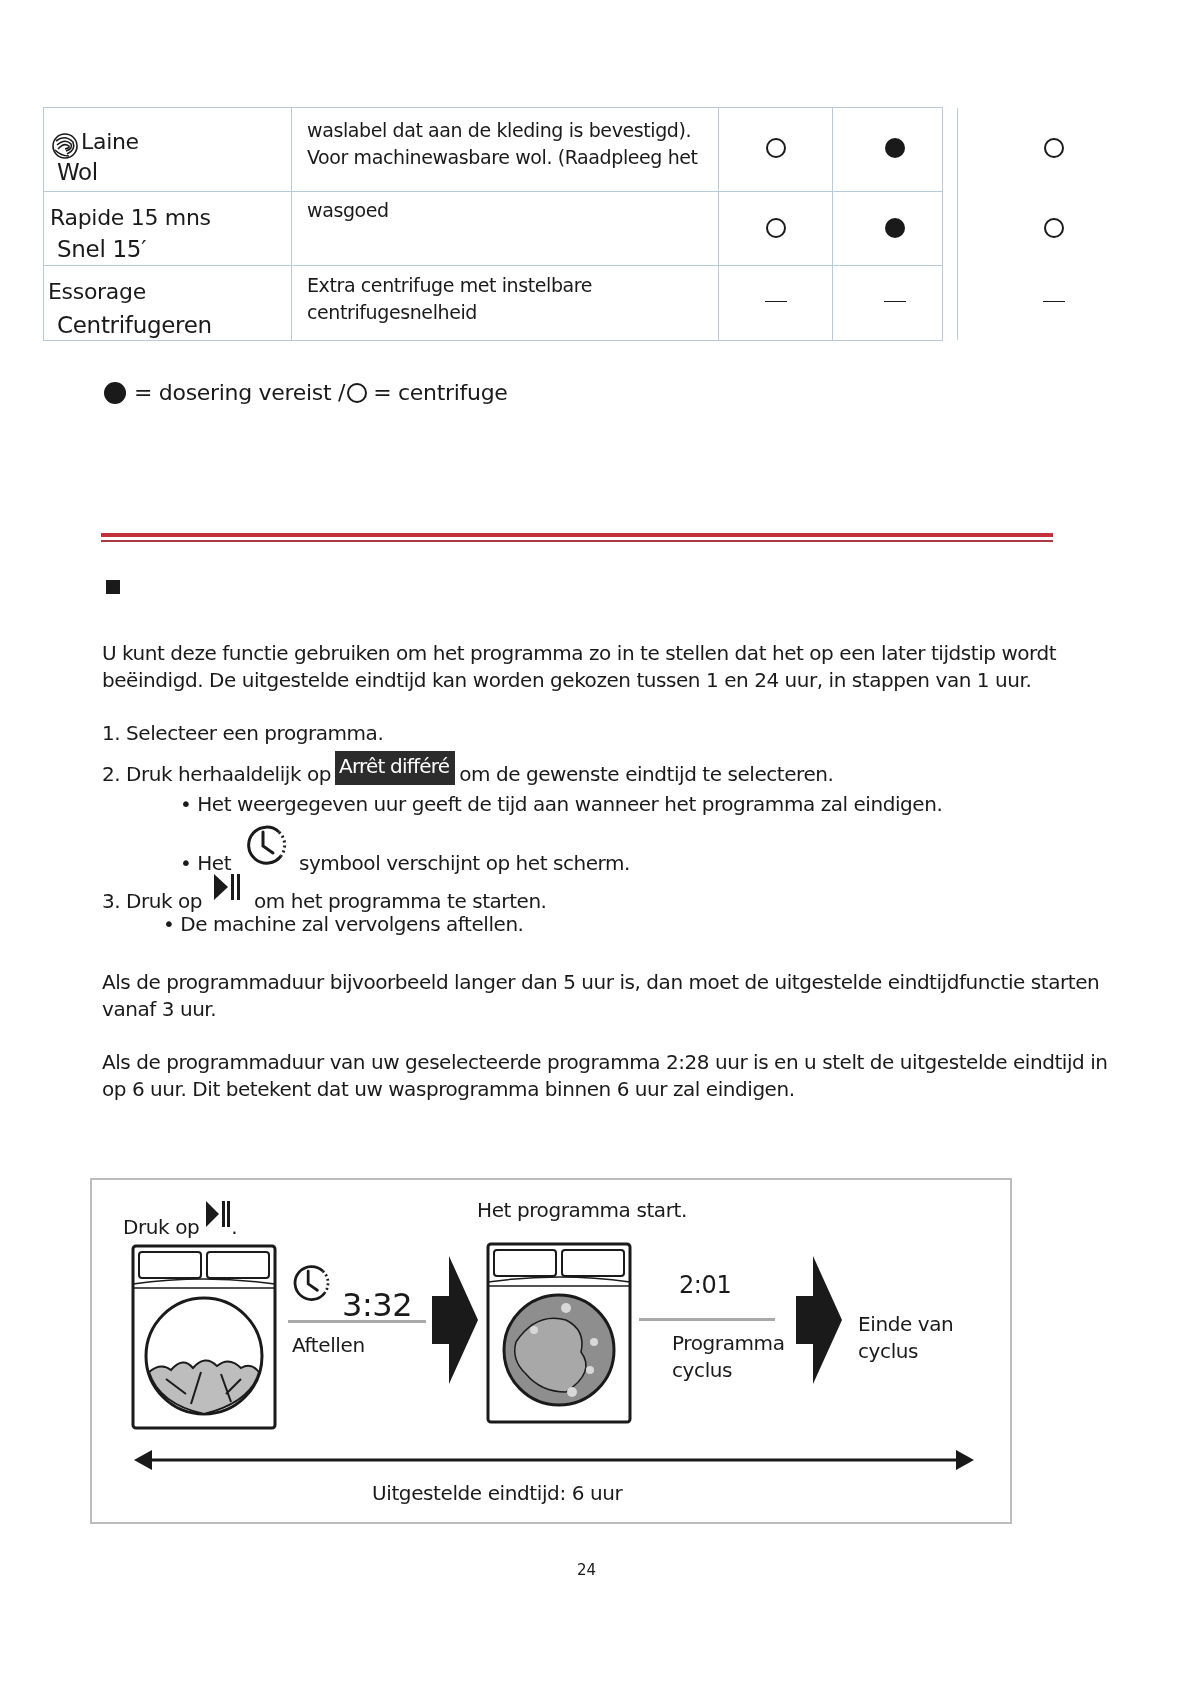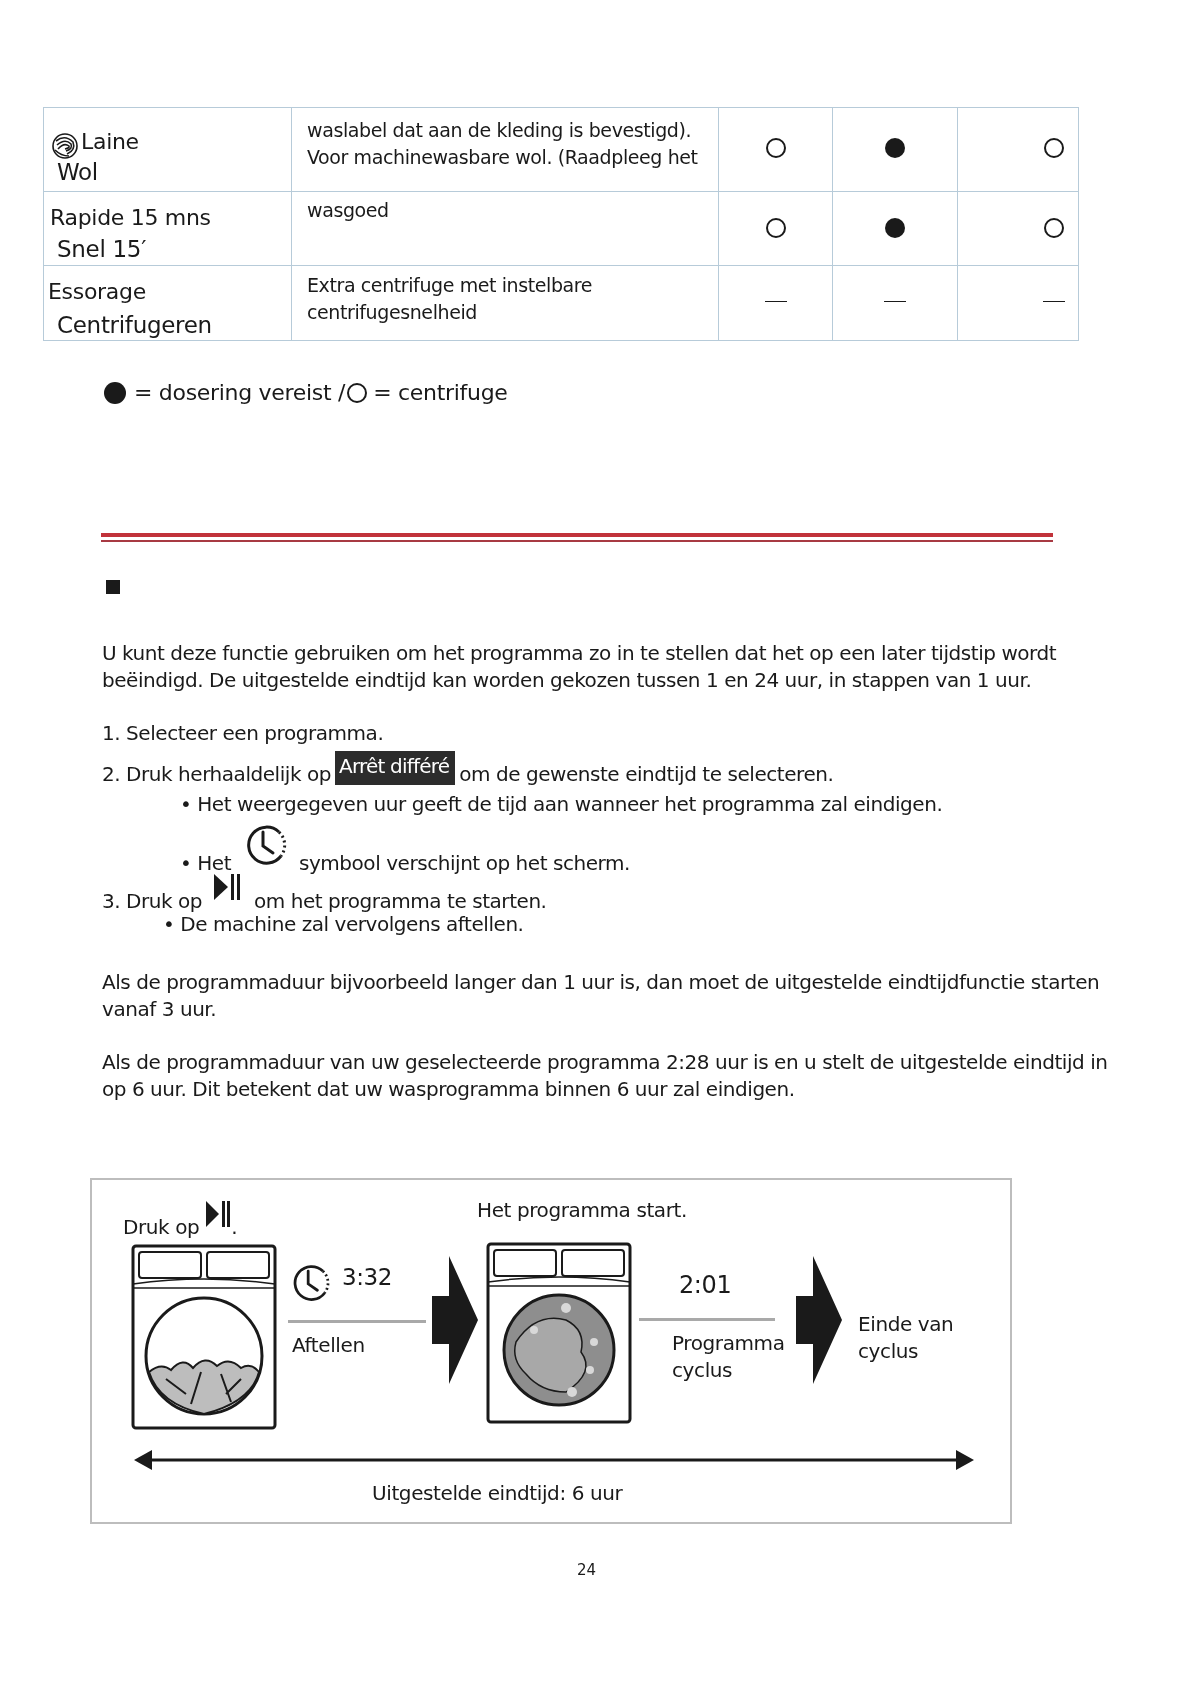--- a/index.html
+++ b/index.html
@@ -1,21 +1,21 @@
 <!DOCTYPE html>
 <html><head>
 <meta charset="utf-8">
 <style>
   html, body { margin: 0; padding: 0; background: #ffffff; }
   body { width: 1190px; height: 1684px; position: relative; overflow: hidden;
          font-family: "DejaVu Sans", sans-serif; color: #1a1a1a; }
   .abs { position: absolute; }
 
   
-  .tbl { position: absolute; left: 43px; top: 107px; width: 1036px; height: 234px;
+  .tbl { position: absolute; left: 43px; top: 107px; width: 900px; height: 234px;
          border: 1.5px solid #b7cbd9; box-sizing: border-box; }
   .tbl .hline { position: absolute; left: 0; right: 0; height: 0; border-top: 1.5px solid #b7cbd9; }
   .tbl .vline { position: absolute; top: 0; bottom: 0; width: 0; border-left: 1.5px solid #b7cbd9; }
   .cell-main { position: absolute; font-size: 22px; letter-spacing: -0.3px; white-space: nowrap; }
   .cell-sub { position: absolute; font-size: 23px; letter-spacing: -0.3px; white-space: nowrap; }
   .cell-desc { position: absolute; font-size: 19px; letter-spacing: -0.4px; line-height: 27px; white-space: nowrap; }
   .mark { position: absolute; width: 20px; height: 20px; box-sizing: border-box; border-radius: 50%; }
   .mark.open { border: 2px solid #1a1a1a; background: #fff; }
   .mark.filled { background: #1a1a1a; }
   .mark.dash { width: 22px; height: 0; border-radius: 0; border-top: 1.5px solid #1a1a1a; }
@@ -143,21 +143,21 @@
       <path d="M2 2 L16 15 L2 28 Z" fill="#1a1a1a"></path>
       <rect x="19" y="2" width="3" height="26" fill="#1a1a1a"></rect>
       <rect x="25" y="2" width="3" height="26" fill="#1a1a1a"></rect>
     </svg>
   </span>
   <span>om het programma te starten.</span>
 </div>
 <div class="para" style="left:163px;top:911px">•  De machine zal vervolgens aftellen.</div>
 
 <div class="para" style="top:969px">
-  <div>Als de programmaduur bijvoorbeeld langer dan 1 uur is, dan moet de uitgestelde eindtijdfunctie starten</div>
+  <div>Als de programmaduur bijvoorbeeld langer dan 5 uur is, dan moet de uitgestelde eindtijdfunctie starten</div>
   <div>vanaf 3 uur.</div>
 </div>
 <div class="para" style="top:1049px">
   <div>Als de programmaduur van uw geselecteerde programma 2:28 uur is en u stelt de uitgestelde eindtijd in</div>
   <div>op 6 uur. Dit betekent dat uw wasprogramma binnen 6 uur zal eindigen.</div>
 </div>
 
 <div class="dbox">
   <div class="dtxt" style="left:31px;top:20px">
     <span>Druk op</span>
@@ -181,21 +181,21 @@
     <path d="M35 135 L55 150 M70 128 L60 160 M90 130 L100 158 M110 135 L95 150" stroke="#1a1a1a" stroke-width="2" fill="none"></path>
   </svg>
 
   <span class="abs" style="left:196px;top:80px">
     <svg width="44" height="44" viewBox="0 0 48 48">
       <path d="M38 12 A18 18 0 1 0 40 36" fill="none" stroke="#1a1a1a" stroke-width="3"></path>
       <path d="M38 12 A18 18 0 0 1 40 36" fill="none" stroke="#1a1a1a" stroke-width="3" stroke-dasharray="2 3"></path>
       <path d="M22 12 V26 L32 33" fill="none" stroke="#1a1a1a" stroke-width="3" stroke-linecap="round"></path>
     </svg>
   </span>
-  <span class="dtxt" style="left:250px;top:84px;font-size:23px">3:32</span>
+  <span class="dtxt" style="left:250px;top:112px;font-size:32px">3:32</span>
   <div class="gline" style="left:196px;top:140px;width:138px"></div>
   <span class="dtxt" style="left:200px;top:152px">Aftellen</span>
 
   <svg class="abs" style="left:340px;top:76px" width="46" height="128" viewBox="0 0 46 128">
     <path d="M0 40 H17 V0 L46 64 L17 128 V88 H0 Z" fill="#1a1a1a"></path>
   </svg>
 
   <div class="dtxt" style="left:385px;top:17px">Het programma start.</div>
 
   <svg class="abs" style="left:394px;top:62px" width="146" height="182" viewBox="0 0 146 182">

